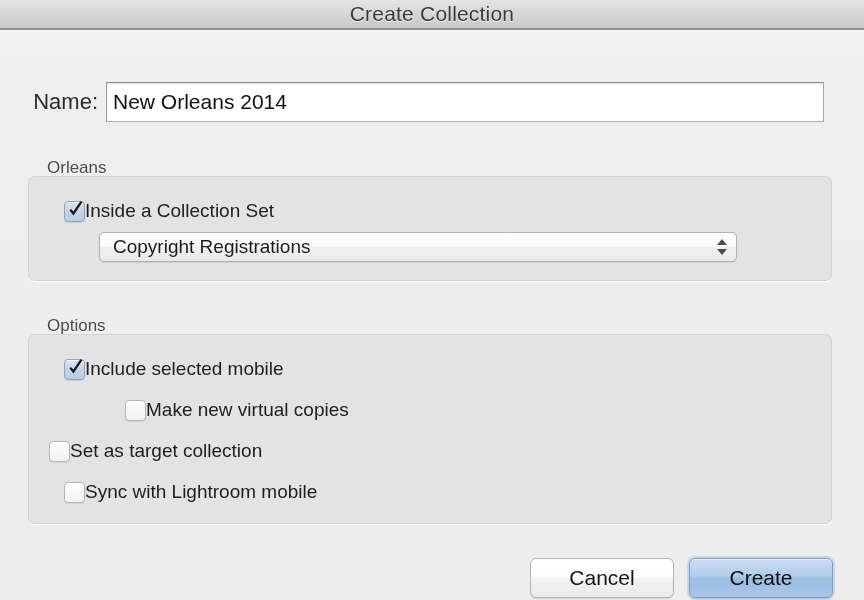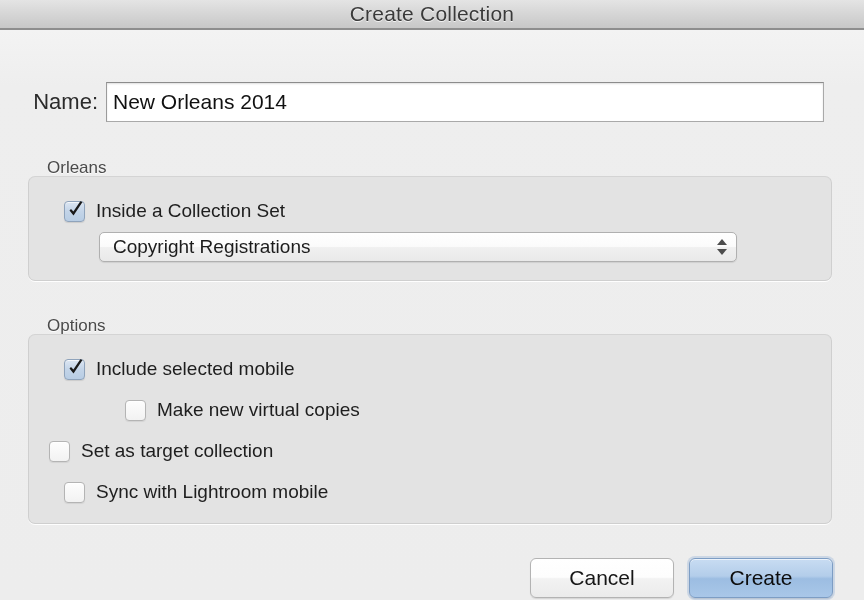--- a/index.html
+++ b/index.html
@@ -133,21 +133,20 @@
   .checkbox.on .tick {
     position: absolute;
     left: 3px;
     top: -1px;
     width: 16px;
     height: 19px;
   }
   .check-label {
     font-size: 19px;
     color: #1e1e1e;
-    margin-left: 11px;
     white-space: nowrap;
   }
 
   
   #row-inside-set   { left: 64px; top: 170px; }
   #row-include      { left: 64px; top: 328px; }
   #row-virtual      { left: 99px; top: 369px; padding-left: 26px; }
   #row-target       { left: 49px; top: 410px; }
   #row-sync         { left: 64px; top: 451px; }
 

